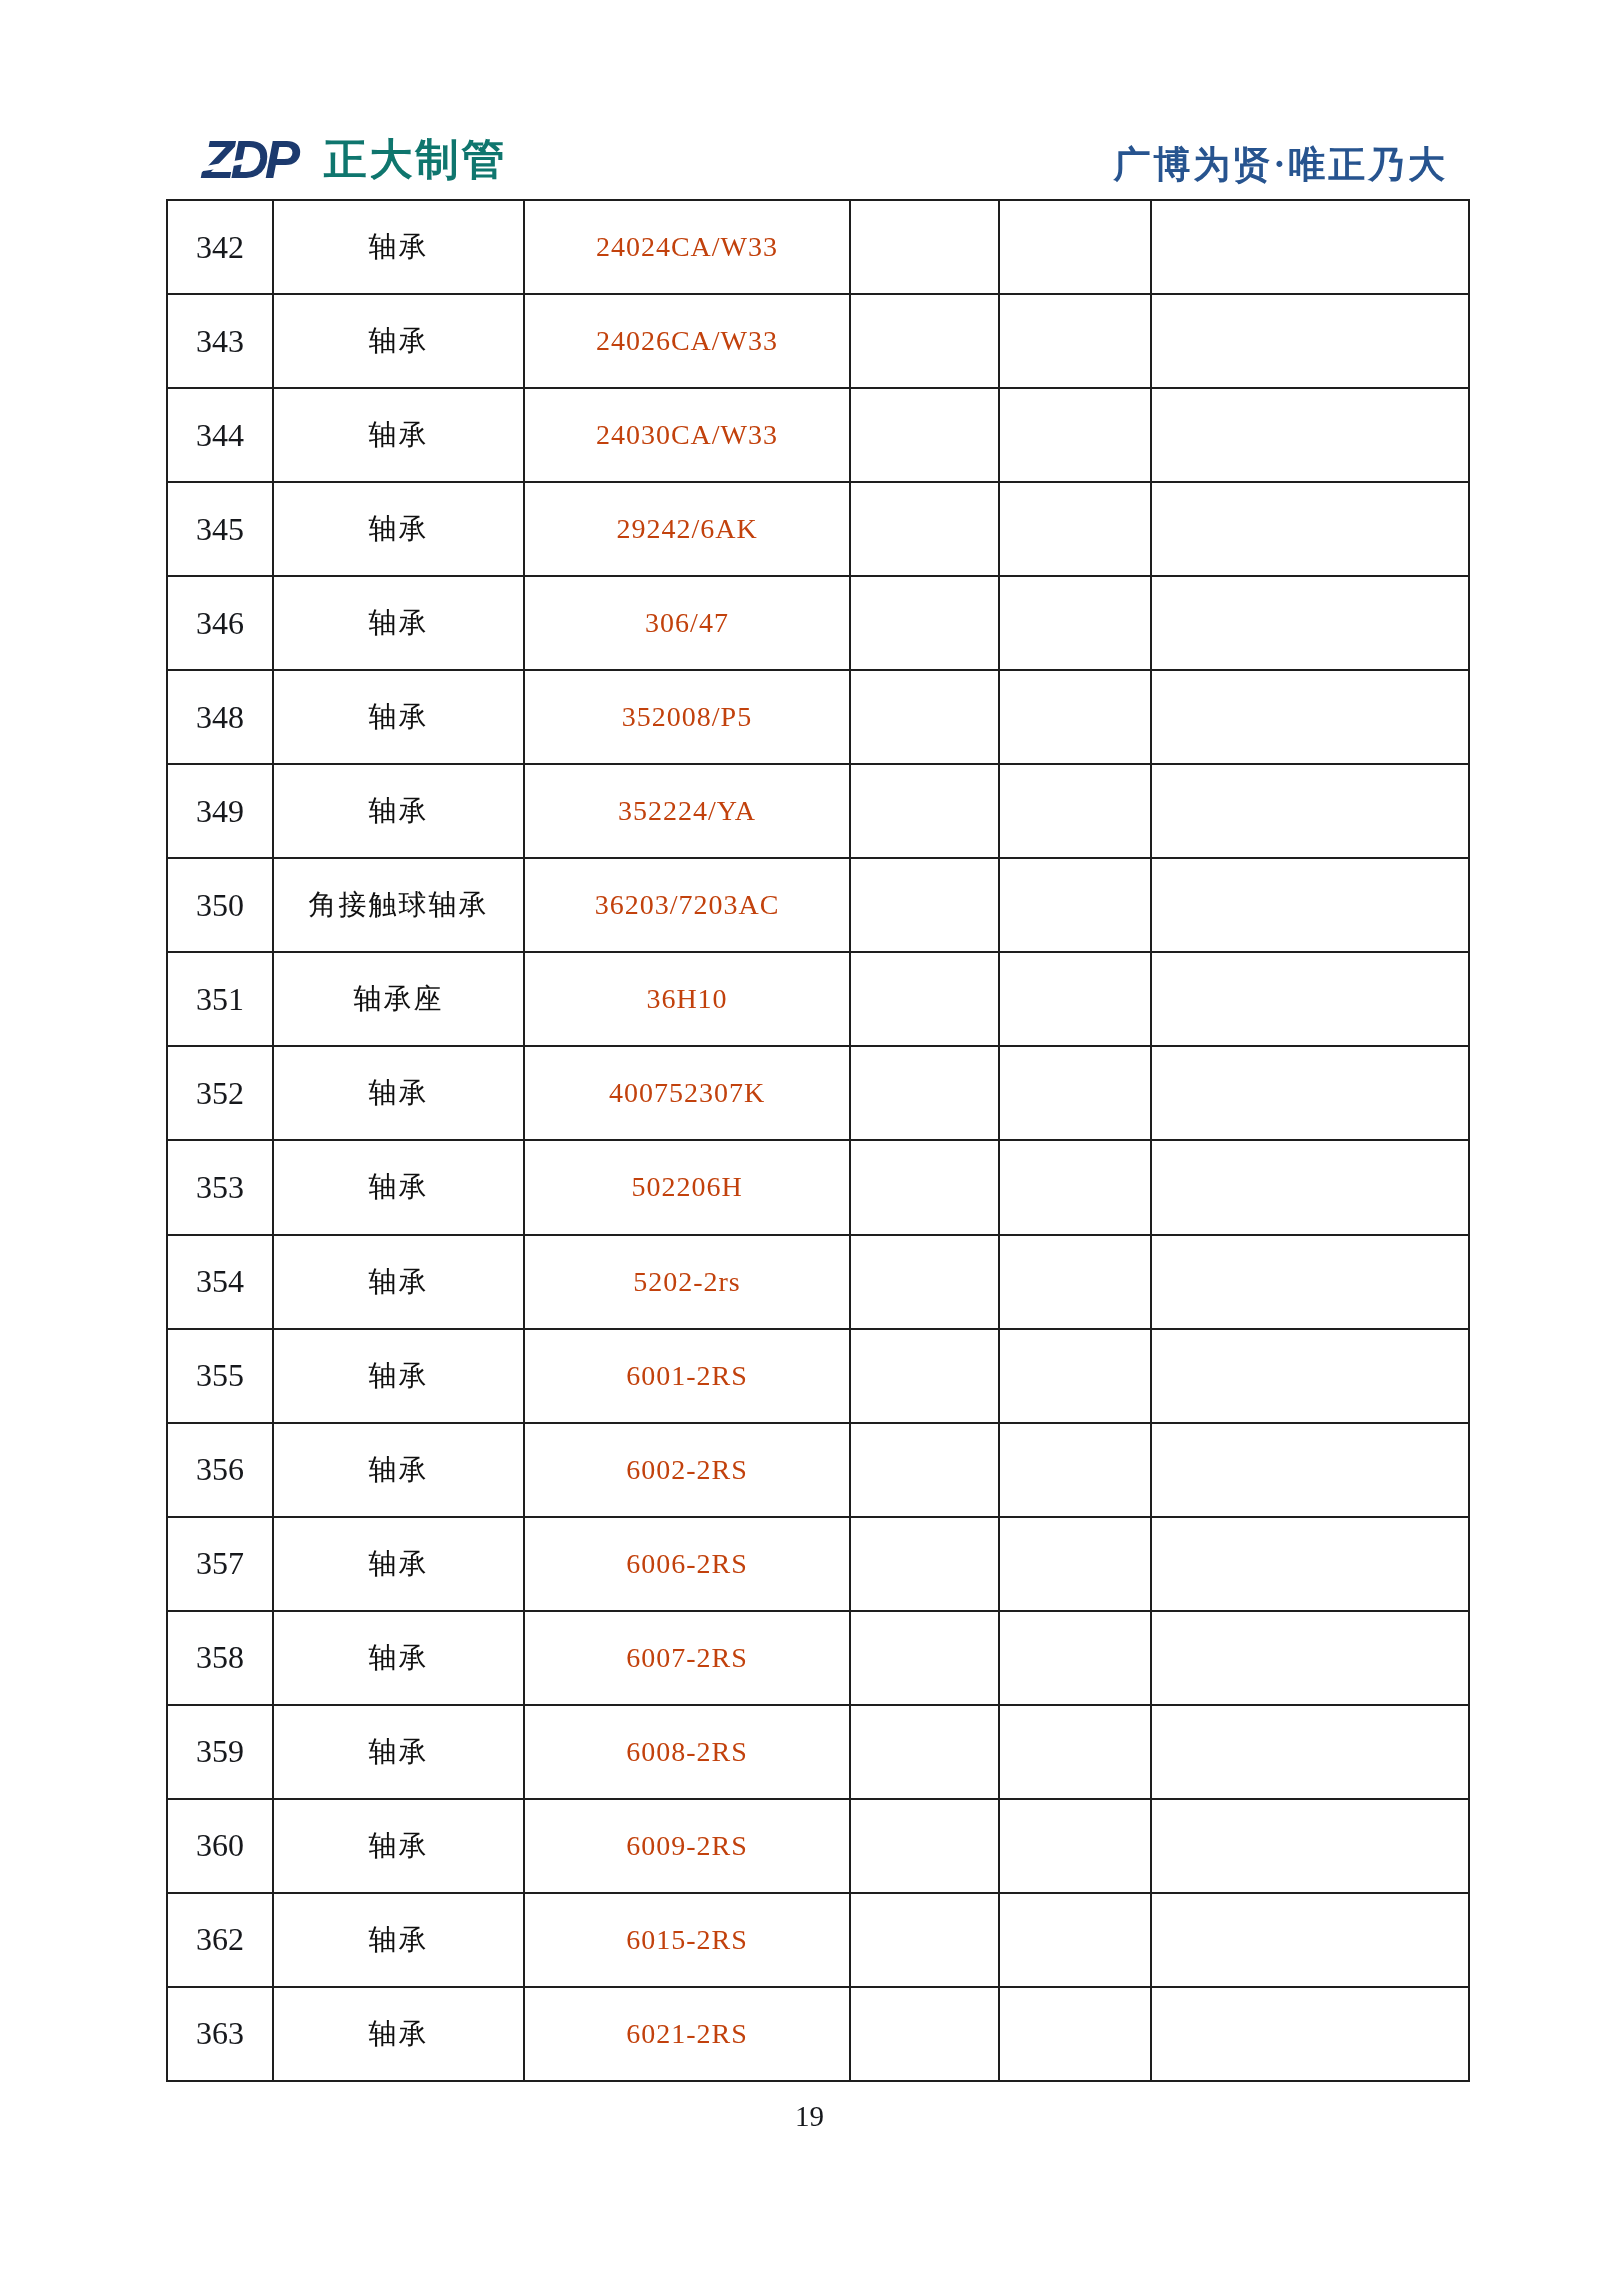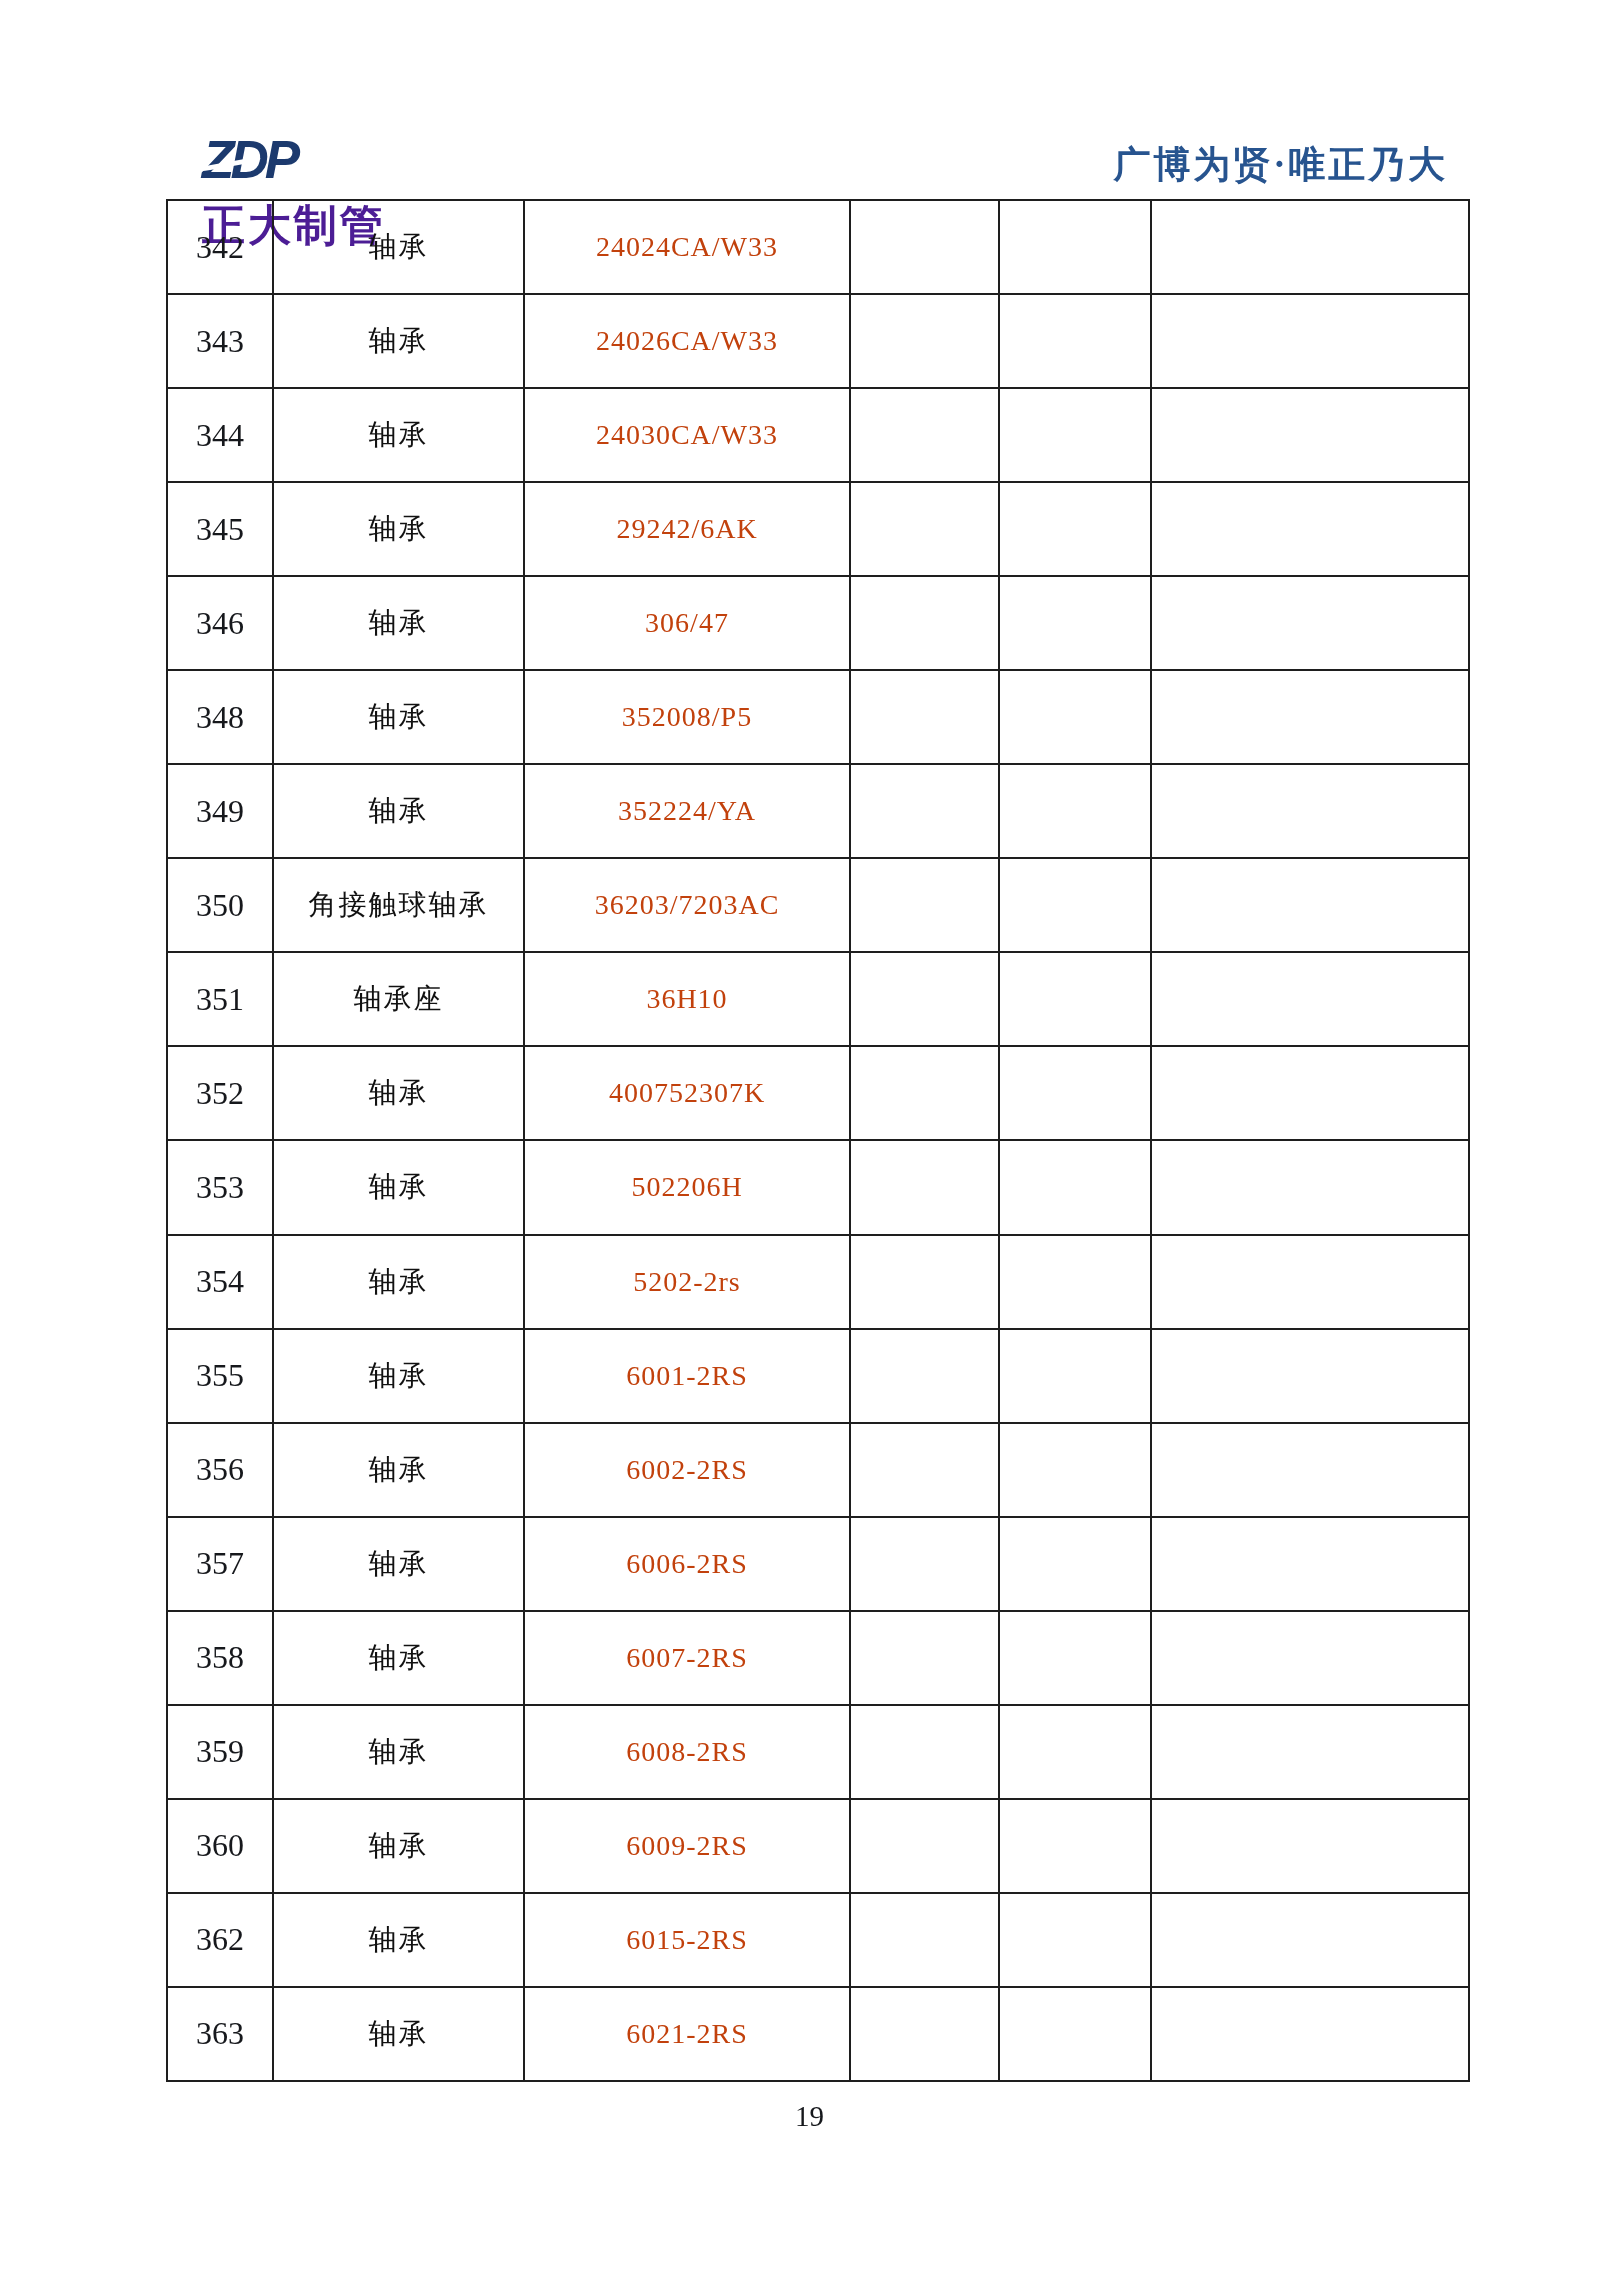--- a/index.html
+++ b/index.html
@@ -20,24 +20,23 @@
     position: absolute;
     left: 0; top: 0;
     width: 1619px;
     height: 196px;
   }
   .logo {
     position: absolute;
     left: 202px;
     top: 138px;
     display: flex;
-    align-items: flex-start;
+    align-items: center;
     gap: 23.5px;
     line-height: 1;
-    flex-direction: column;
   }
   .zdp-mark {
     position: relative;
     font-family: "Liberation Sans", sans-serif;
     font-weight: 900;
     font-style: italic;
     font-size: 53px;
     letter-spacing: -3.9px;
     color: #1c3a6e;
     line-height: 0.82;
@@ -53,21 +52,21 @@
     height: 4.9px;
     background: #ffffff;
     transform: rotate(-10deg);
     border-radius: 50% / 100%;
   }
   .logo-cn {
     font-family: "Liberation Sans", sans-serif;
     font-weight: 700;
     font-size: 43px;
     letter-spacing: 2.9px;
-    color: #4c1d95;
+    color: #0f766e;
     line-height: 0.95;
   }
   .slogan {
     position: absolute;
     right: 171px;
     top: 146px;
     font-family: "Liberation Serif", serif;
     font-weight: 600;
     font-size: 37px;
     letter-spacing: 2.9px;

